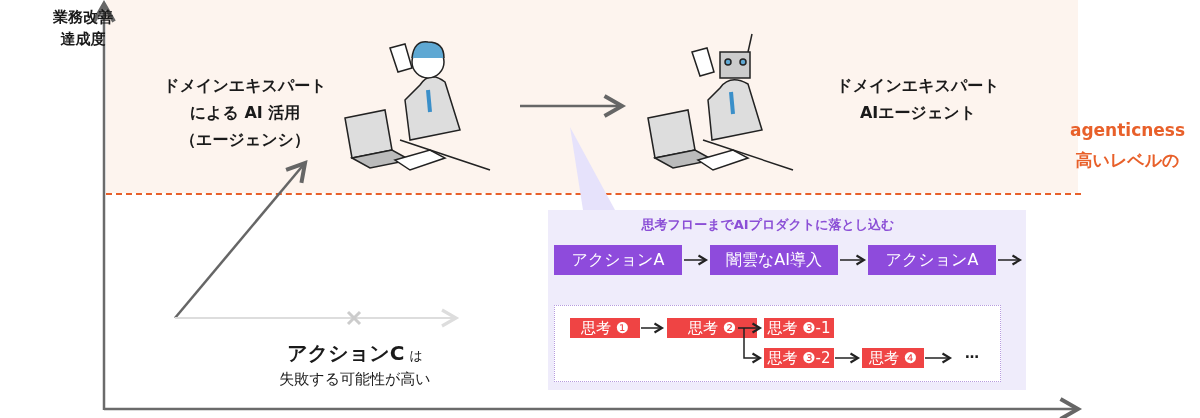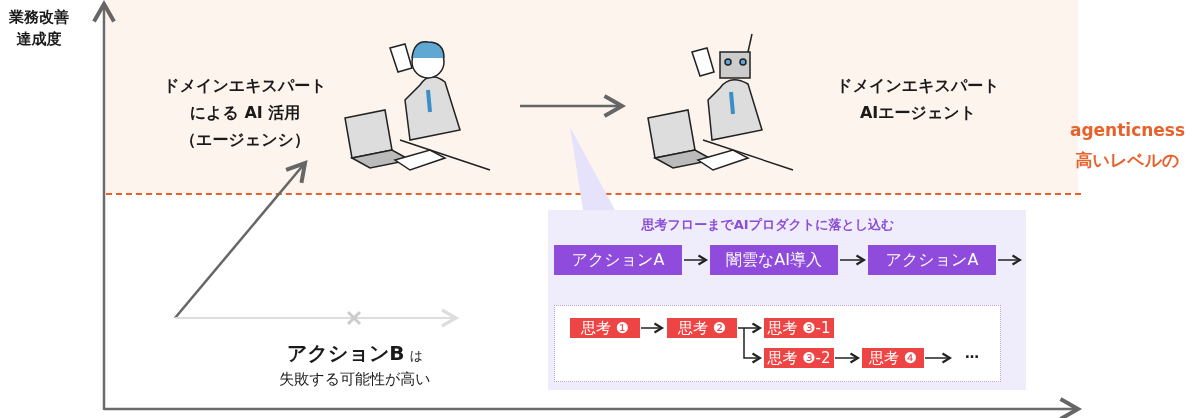--- a/index.html
+++ b/index.html
@@ -13,21 +13,21 @@
     .band {
       left: 106px; top: 0; width: 972px; height: 193px;
       background: #fdf4ee;
     }
     .dash {
       left: 106px; top: 193px; width: 975px; height: 0;
       border-top: 2px dashed #e8602a;
     }
     .yaxis-label {
       left: 0; top: 6px; width: 78px; text-align: center;
-      font-weight: bold; font-size: 15px; line-height: 22px;
+      font-weight: bold; font-size: 15px; line-height: 22px; padding-left: 44px;
     }
     .title-block {
       font-weight: bold; font-size: 16px; line-height: 27px; text-align: center; margin-top: 30px;
     }
     .left-title { left: 150px; top: 42px; width: 190px; }
     .right-title { left: 808px; top: 42px; width: 220px; }
     .high-label {
       left: 1055px; top: 115px; width: 145px; color: #e8602a;
       font-weight: bold; font-size: 17px; line-height: 30px; text-align: center;
     }
@@ -130,36 +130,36 @@
   <div>ドメインエキスパート</div>
   <div>AIエージェント</div>
 </div>
 
 <div class="abs high-label">
   <div>agenticness</div>
   <div>高いレベルの</div>
 </div>
 
 <div class="abs risk-title">
-  <span class="risk-main">アクションB</span>
+  <span class="risk-main">アクションC</span>
   <span class="risk-sub">は</span>
 </div>
 <div class="abs risk-line2">失敗する可能性が高い</div>
 
 <div class="abs flow-panel"></div>
 <div class="abs flow-title">思考フローまでAIプロダクトに落とし込む</div>
 
 <div class="abs action-box" style="left:554px">アクションA</div>
 <div class="abs action-box" style="left:710px">闇雲なAI導入</div>
 <div class="abs action-box" style="left:868px">アクションA</div>
 
 <div class="abs inner-panel"></div>
 
 <div class="abs think-box" style="left:570px;top:318px;width:70px">思考 ❶</div>
-<div class="abs think-box" style="left:667px;top:318px;width:70px">思考 ❷</div>
+<div class="abs think-box" style="left:667px;top:318px;width:90px">思考 ❷</div>
 <div class="abs think-box" style="left:764px;top:318px;width:70px">思考 ❸-1</div>
 <div class="abs think-box" style="left:764px;top:348px;width:70px">思考 ❸-2</div>
 <div class="abs think-box" style="left:862px;top:348px;width:62px">思考 ❹</div>
 <div class="abs ellipsis">…</div>
 
 <svg class="overlay" width="1200" height="418">
   <line x1="684" y1="260" x2="706" y2="260" stroke="#222" stroke-width="1.5" marker-end="url(#ahk)"></line>
   <line x1="840" y1="260" x2="864" y2="260" stroke="#222" stroke-width="1.5" marker-end="url(#ahk)"></line>
   <line x1="998" y1="260" x2="1020" y2="260" stroke="#222" stroke-width="1.5" marker-end="url(#ahk)"></line>
   <line x1="641" y1="328" x2="662" y2="328" stroke="#222" stroke-width="1.5" marker-end="url(#ahk)"></line>

